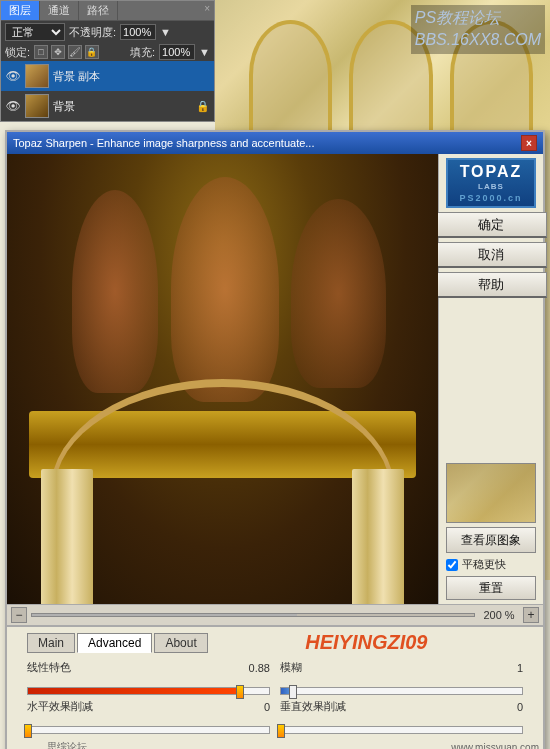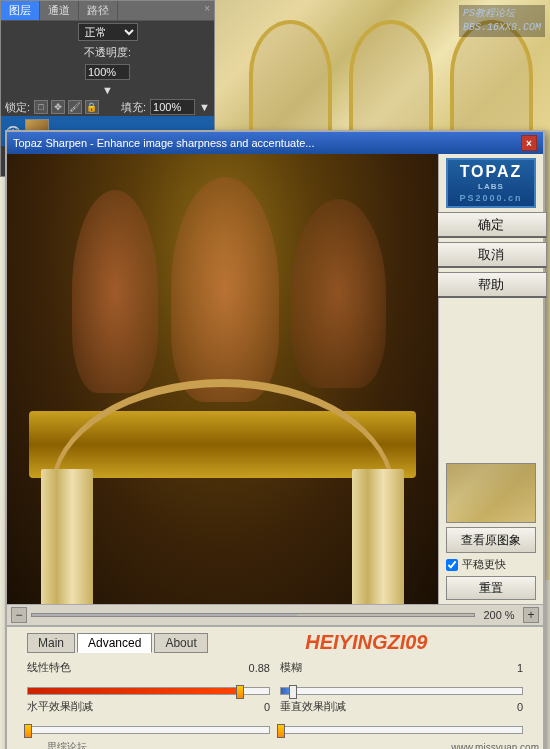--- a/index.html
+++ b/index.html
@@ -43,37 +43,36 @@
       padding: 2px 4px;
     }
 
     .ps-row {
       display: flex;
       align-items: center;
       padding: 2px 4px;
       color: #ddd;
       font-size: 11px;
       gap: 4px;
-      flex-direction: column;
     }
     .ps-select {
       background: #2a2a2a;
       color: #eee;
       border: 1px solid #666;
       font-size: 11px;
       padding: 1px 2px;
       width: 60px;
     }
     .ps-opacity-input {
       background: #2a2a2a;
       color: #eee;
       border: 1px solid #666;
       font-size: 11px;
       padding: 1px 2px;
-      width: 45px;
+      width: 36px;
     }
     .lock-row {
       display: flex;
       align-items: center;
       padding: 1px 4px;
       color: #ddd;
       font-size: 11px;
       gap: 4px;
     }
     .lock-icon-group {
@@ -563,21 +562,21 @@
 
 <div class="bg-versailles">
   <div class="versailles-bg">
     <div class="versailles-arch1"></div>
     <div class="versailles-arch2"></div>
     <div class="versailles-arch3"></div>
   </div>
 </div>
 
 <div class="watermark-topright">
-  <div style="white-space:pre-line; font-size:10px; line-height:1.4;font-family:Liberation Mono, monospace;">PS教程论坛
+  <div style="white-space:pre-line; font-size:16px; line-height:1.4;">PS教程论坛
 BBS.16XX8.COM</div>
 </div>
 
 <div class="ps-panel">
   <div class="ps-tabs">
     <span class="ps-tab active">图层</span>
     <span class="ps-tab">通道</span>
     <span class="ps-tab">路径</span>
     <span class="ps-tab-close" style="margin-left:auto;">×</span>
   </div>
@@ -600,20 +599,21 @@
     <span style="margin-left:auto;">填充:</span>
     <input class="ps-opacity-input" type="text" value="100%" style="">
     <span>▼</span>
   </div>
   <div class="layer-list">
     <div class="layer-row selected">
       <div class="layer-eye">👁</div>
       <div class="layer-thumb">
         <div class="layer-thumb-bg" style="background:linear-gradient(135deg,#c8a050,#7a5020)"></div>
       </div>
+      <span class="layer-name">背景 副本</span>
     </div>
     <div class="layer-row">
       <div class="layer-eye">👁</div>
       <div class="layer-thumb">
         <div class="layer-thumb-bg" style="background:linear-gradient(135deg,#b89040,#604010)"></div>
       </div>
       <span class="layer-name">背景</span>
       <span class="layer-lock">🔒</span>
     </div>
   </div>

